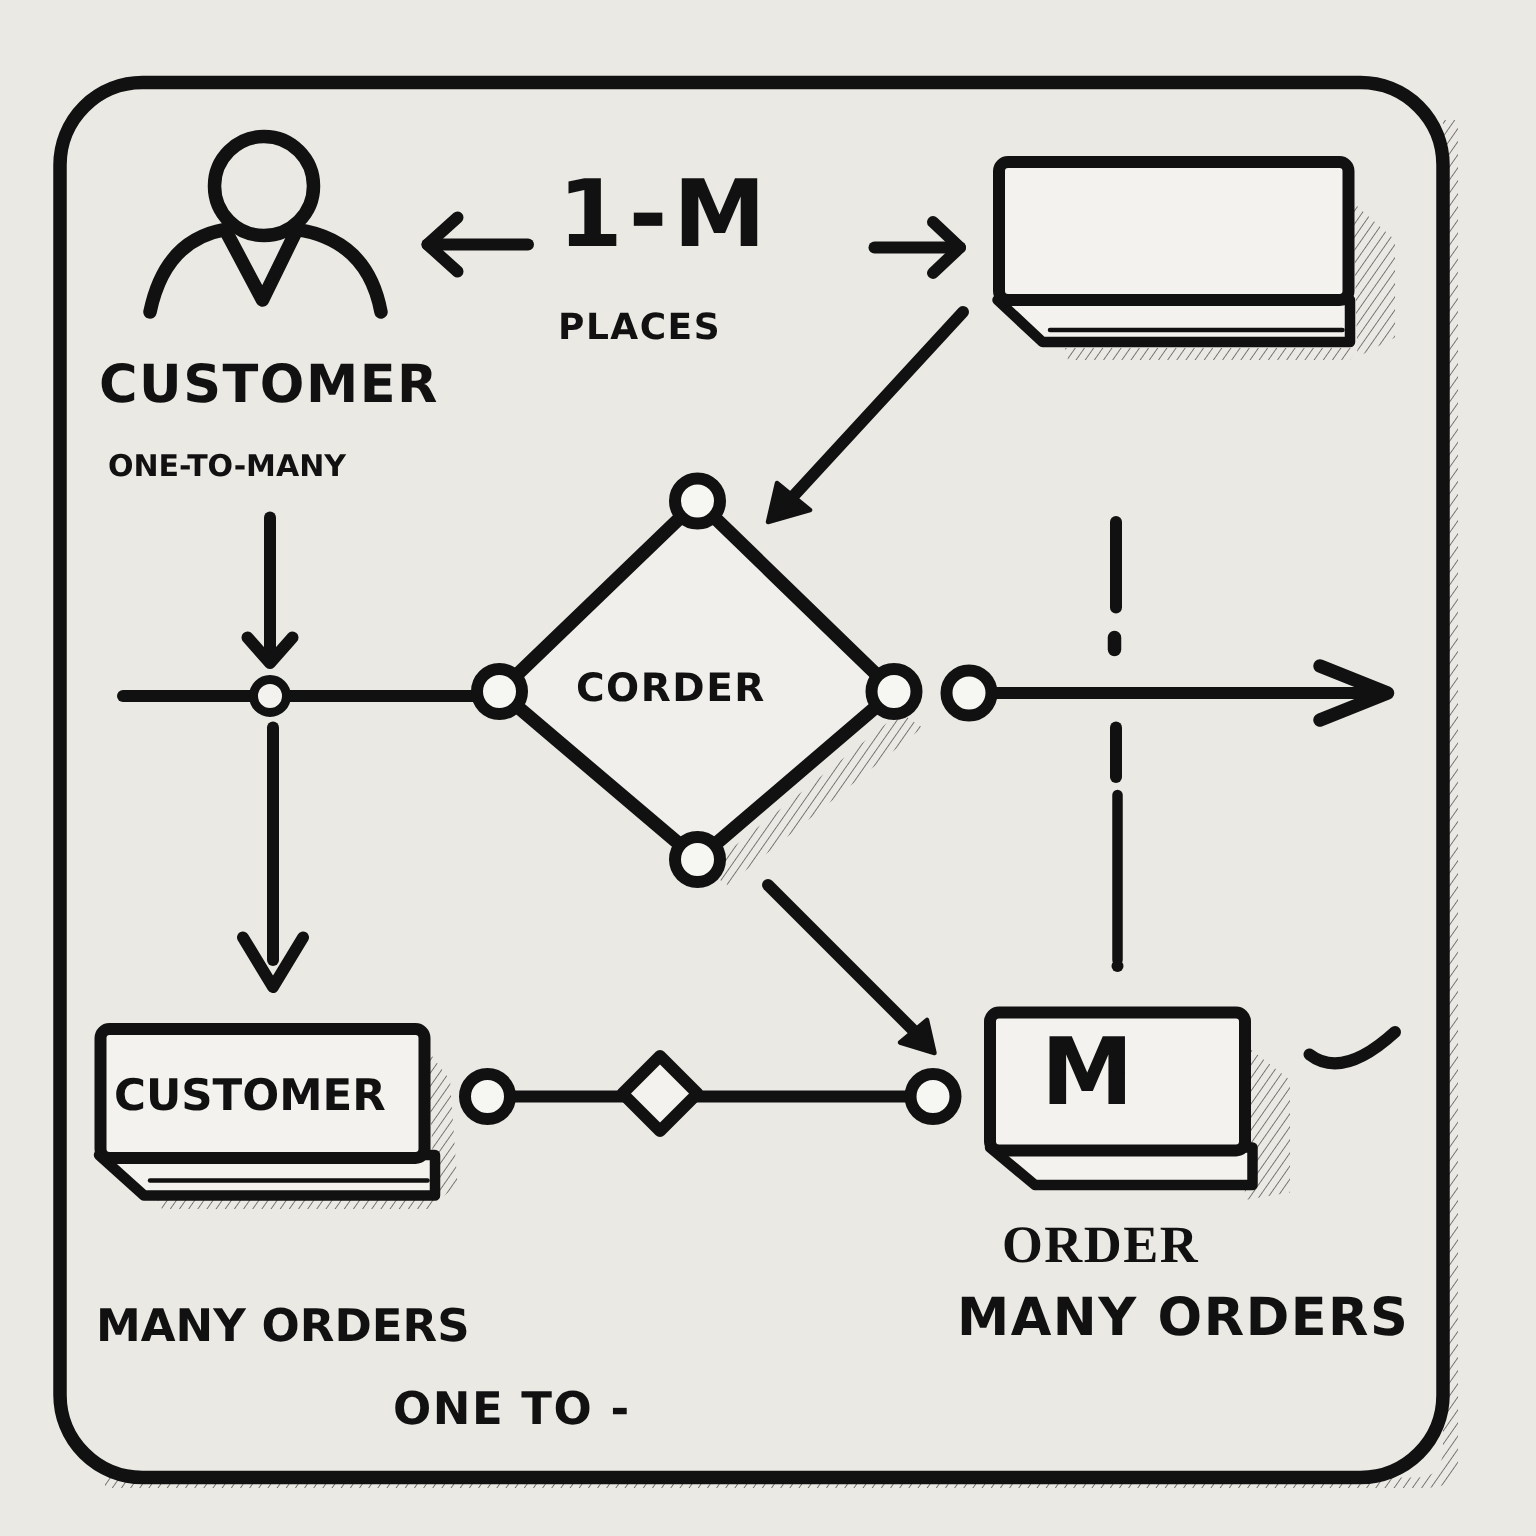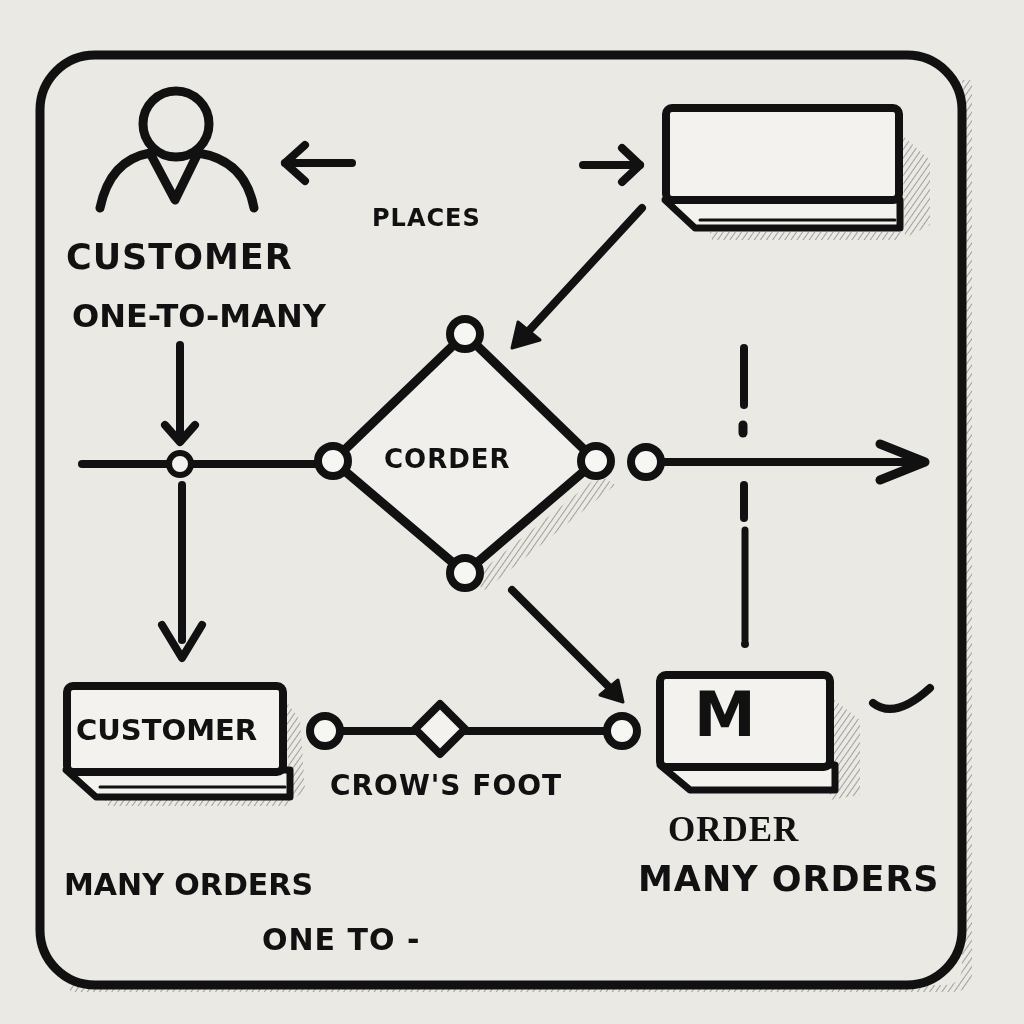--- a/index.html
+++ b/index.html
@@ -115,23 +115,23 @@
     <g>
       <path class="hatch" d="M828,695 L860,720 L860,795 L830,800 Z"></path>
       <path d="M660,765 L690,790 L835,790 L835,765 Z" fill="#f3f2ee" stroke="#111" stroke-width="7" stroke-linejoin="round"></path>
       <rect x="660" y="675" width="170" height="92" rx="6" fill="#f3f2ee" stroke="#111" stroke-width="8"></rect>
     </g>
 
     <path class="ink" d="M873,703 Q895,720 930,688" stroke-width="8"></path>
   </svg>
 
   <div class="lbl" style="left:66px; top:240px; font-size:35px;">CUSTOMER</div>
-  <div class="lbl" style="left:72px; top:300px; font-size:32px; letter-spacing:0;">ONE-TO-MANY</div>
+  <div class="lbl" style="left:72px; top:300px; font-size:20px; letter-spacing:0;">ONE-TO-MANY</div>
+  <div class="lbl" style="left:372px; top:112px; font-size:62px; letter-spacing:4px;">1-M</div>
   <div class="lbl" style="left:372px; top:206px; font-size:24px;">PLACES</div>
   <div class="lbl" style="left:384px; top:446px; font-size:26px;">CORDER</div>
   <div class="lbl" style="left:76px; top:716px; font-size:29px; letter-spacing:0;">CUSTOMER</div>
-  <div class="lbl" style="left:330px; top:772px; font-size:28px;">CROW'S FOOT</div>
   <div class="lbl" style="left:694px; top:684px; font-size:62px;">M</div>
   <div class="lbl" style="left:668px; top:812px; font-size:35px;font-family:Liberation Serif, serif;">ORDER</div>
   <div class="lbl" style="left:638px; top:862px; font-size:35px;">MANY ORDERS</div>
   <div class="lbl" style="left:64px; top:870px; font-size:30px; letter-spacing:0;">MANY ORDERS</div>
   <div class="lbl" style="left:262px; top:925px; font-size:30px;">ONE TO -</div>
 </div>
 
 </body></html>

